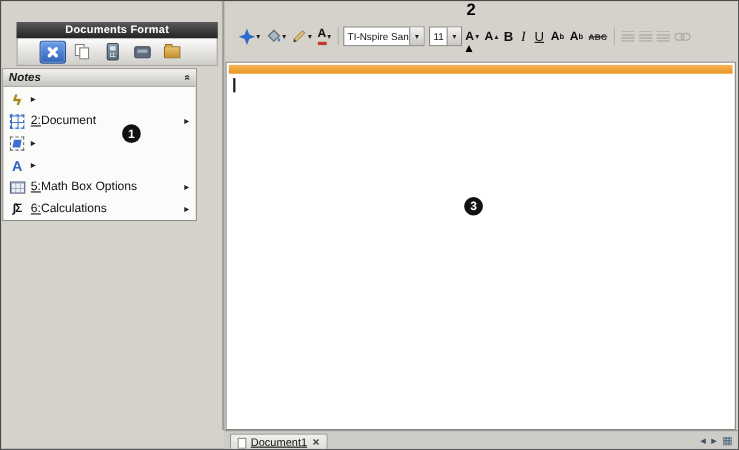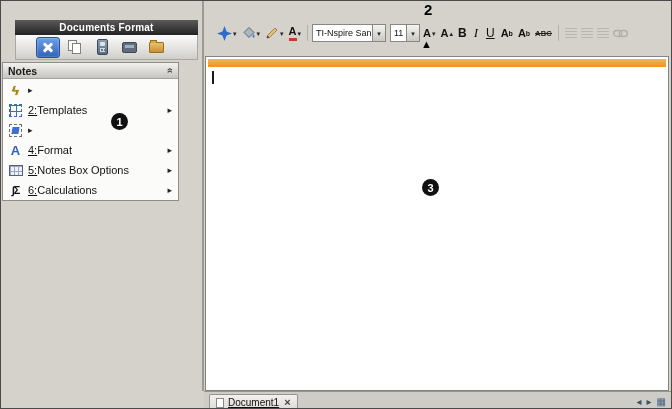--- a/index.html
+++ b/index.html
@@ -39,21 +39,21 @@
   .icon-drive::before { content: ""; position: absolute; left: 2px; right: 2px; top: 2px; height: 3px; background: #9fb0bf; }
   .icon-folder { position: relative; width: 15px; height: 11px; display: block;
     background: linear-gradient(#e8c26a, #c89030); border: 1px solid #96701e; border-radius: 1px; }
   .icon-folder .folder-tab { position: absolute; top: -3px; left: 0; width: 7px; height: 3px; display: block;
     background: #d8a845; border: 1px solid #96701e; border-bottom: none; border-radius: 1px 1px 0 0; }
 
   .notes-panel { position: absolute; left: 1px; top: 61px; width: 177px; height: 139px;
     border: 1px solid #8f8d88; background: #fbfbfa; }
   .notes-header { height: 16px; background: linear-gradient(#f2f1ef, #c7c5c0); border-bottom: 1px solid #a5a39e;
     display: flex; align-items: center; padding: 0 5px; font-size: 10.5px; font-weight: bold; color: #1a1a1a; }
-  .notes-title { flex: 1; }
+  .notes-title { flex: 1; font-style: italic; }
   .collapse { transform: rotate(-90deg); font-size: 10px; color: #333; font-weight: bold; }
   .menu { padding-top: 1px; }
   .menu-item { height: 20px; display: flex; align-items: center; padding: 0 6px 0 4px; gap: 4px;
     font-size: 11px; color: #111; }
   .mi-icon { width: 17px; height: 16px; display: flex; align-items: center; justify-content: center; flex: none; }
   .mi-label { flex: 1; white-space: nowrap; }
   .mi-label::first-letter { text-decoration: underline; }
   .mi-arrow { color: #222; font-size: 9px; }
   .lightning { color: #b08d00; text-shadow: 0 0 1px #4d3e00; font-weight: bold; font-size: 13px; }
   .tpl-grid { width: 13px; height: 13px; border: 1px dashed #3a6cc6;
@@ -165,41 +165,40 @@
     </div>
     <div class="menu">
       <div class="menu-item">
         <span class="mi-icon lightning">ϟ</span>
         <span class="mi-arrow">▸</span>
       </div>
       <div class="menu-item">
         <span class="mi-icon">
             <span class="tpl-grid"></span>
           </span>
-        <span class="mi-label">2:Templates</span>
+        <span class="mi-label">2:Document</span>
         <span class="mi-arrow">▸</span>
       </div>
       <div class="menu-item">
         <span class="mi-icon">
             <span class="insert-shape">
               <i></i>
             </span>
           </span>
         <span class="mi-arrow">▸</span>
       </div>
       <div class="menu-item">
         <span class="mi-icon fmt-a">A</span>
-        <span class="mi-label">4:Format</span>
         <span class="mi-arrow">▸</span>
       </div>
       <div class="menu-item">
         <span class="mi-icon">
             <span class="mathgrid"></span>
           </span>
-        <span class="mi-label">5:Notes Box Options</span>
+        <span class="mi-label">5:Math Box Options</span>
         <span class="mi-arrow">▸</span>
       </div>
       <div class="menu-item">
         <span class="mi-icon calcglyph">∫Σ</span>
         <span class="mi-label">6:Calculations</span>
         <span class="mi-arrow">▸</span>
       </div>
     </div>
   </div>
 

